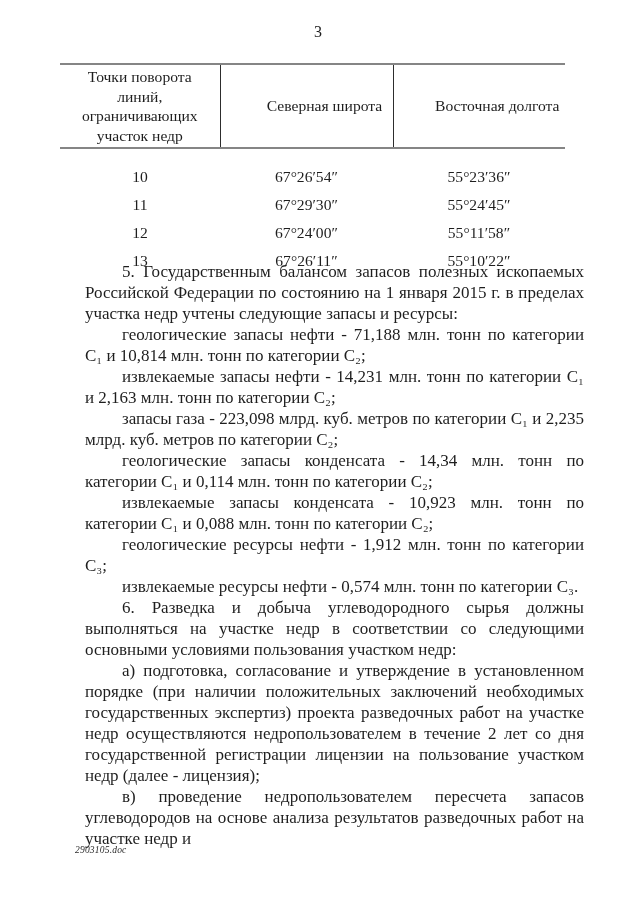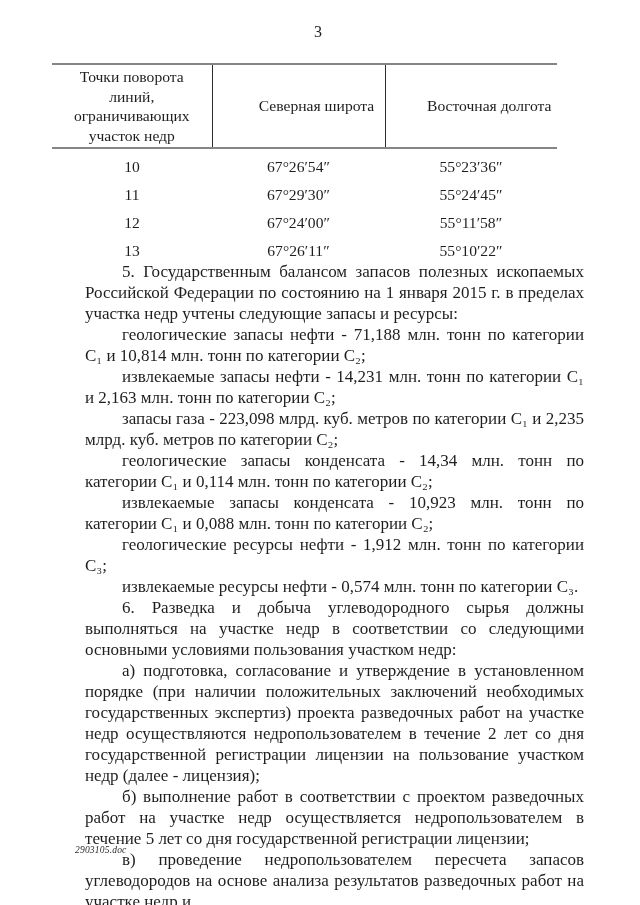--- a/index.html
+++ b/index.html
@@ -19,21 +19,21 @@
   .page-number {
     position: absolute;
     top: 23px;
     left: 0;
     width: 636px;
     text-align: center;
     font-size: 16px;
   }
   table.geo-table {
     position: absolute;
-    left: 52px;
+    left: 60px;
     top: 63px;
     width: 505px;
     border-collapse: collapse;
     table-layout: fixed;
   }
   .geo-table col.c1 { width: 160px; }
   .geo-table col.c2 { width: 173px; }
   .geo-table col.c3 { width: 172px; }
   .geo-table th {
     border-top: 2px solid #858585;
@@ -51,21 +51,21 @@
     padding-left: 40px;
   }
   .geo-table td {
     text-align: center;
     font-size: 15.6px;
     height: 28px;
     padding: 0;
     vertical-align: middle;
   }
   .geo-table tbody tr:first-child td {
-    padding-top: 4px;
+    padding-top: 14px;
   }
   .body-text {
     position: absolute;
     left: 76px;
     top: 261px;
     width: 499px;
     font-size: 17px;
     line-height: 21px;
     text-align: justify;
     margin-left: 9px;
@@ -132,19 +132,18 @@
     <p>5. Государственным балансом запасов полезных ископаемых Российской Федерации по состоянию на 1 января 2015 г. в пределах участка недр учтены следующие запасы и ресурсы:</p>
     <p>геологические запасы нефти - 71,188 млн. тонн по категории С₁ и 10,814 млн. тонн по категории С₂;</p>
     <p>извлекаемые запасы нефти - 14,231 млн. тонн по категории С₁ и 2,163 млн. тонн по категории С₂;</p>
     <p>запасы газа - 223,098 млрд. куб. метров по категории С₁ и 2,235 млрд. куб. метров по категории С₂;</p>
     <p>геологические запасы конденсата - 14,34 млн. тонн по категории С₁ и 0,114 млн. тонн по категории С₂;</p>
     <p>извлекаемые запасы конденсата - 10,923 млн. тонн по категории С₁ и 0,088 млн. тонн по категории С₂;</p>
     <p>геологические ресурсы нефти - 1,912 млн. тонн по категории С₃;</p>
     <p>извлекаемые ресурсы нефти - 0,574 млн. тонн по категории С₃.</p>
     <p>6. Разведка и добыча углеводородного сырья должны выполняться на участке недр в соответствии со следующими основными условиями пользования участком недр:</p>
     <p>а) подготовка, согласование и утверждение в установленном порядке (при наличии положительных заключений необходимых государственных экспертиз) проекта разведочных работ на участке недр осуществляются недропользователем в течение 2 лет со дня государственной регистрации лицензии на пользование участком недр (далее - лицензия);</p>
-    <p>б) выполнение работ в соответствии с проектом разведочных работ на участке недр осуществляется недропользователем в течение 5 лет со дня государственной регистрации лицензии;</p>
     <p>в) проведение недропользователем пересчета запасов углеводородов на основе анализа результатов разведочных работ на участке недр и</p>
   </div>
 
   <div class="doc-footer">2903105.doc</div>
 
 </div>
 
 </body></html>

